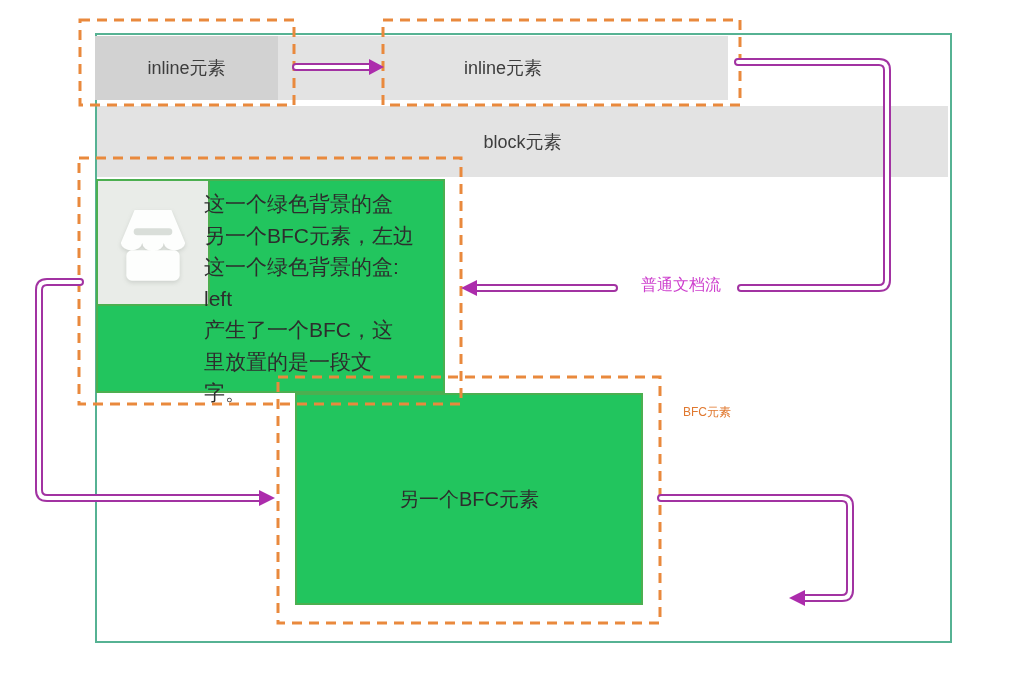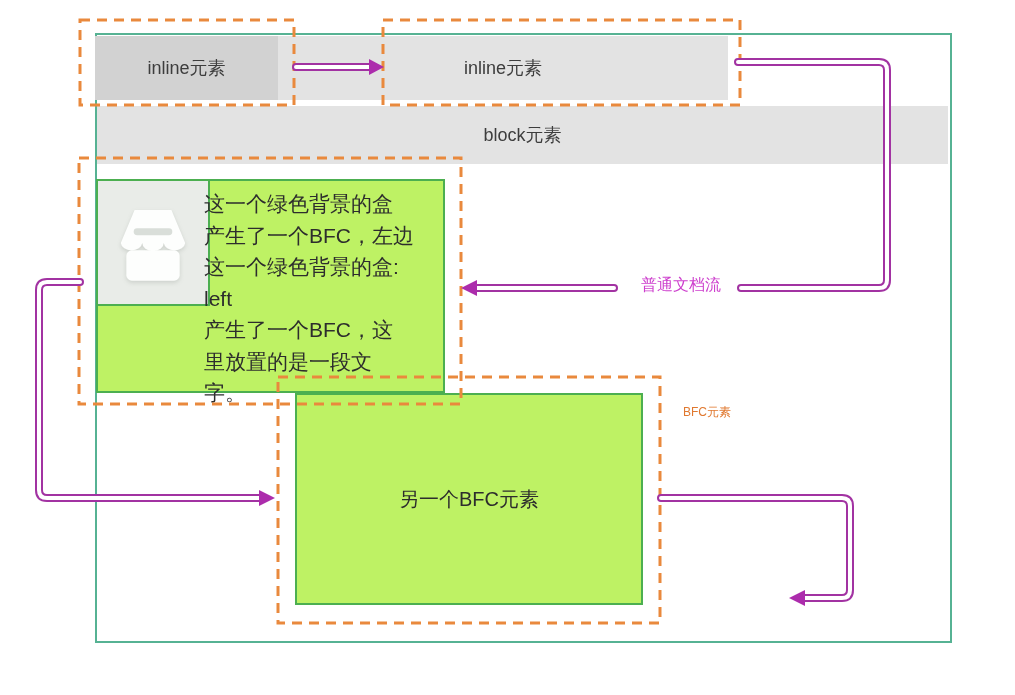--- a/index.html
+++ b/index.html
@@ -9,22 +9,22 @@
   }
   .abs{position:absolute;}
   .teal-container{
     left:95px;top:33px;width:853px;height:606px;
     border:2px solid #56b293;background:transparent;z-index:1;
   }
   .gray-box{display:flex;align-items:center;justify-content:center;
     color:#3d3d3d;font-size:18px;z-index:2;}
   .inline-box-1{left:95px;top:36px;width:183px;height:64px;background:#d2d2d2;}
   .inline-box-2{left:278px;top:36px;width:450px;height:64px;background:#e3e3e3;}
-  .block-box{left:97px;top:106px;width:851px;height:58px;background:#e3e3e3;}
-  .green-box{background:#bef264;border:2px solid #4caf50;z-index:3;}
+  .block-box{left:97px;top:106px;width:851px;height:71px;background:#e3e3e3;}
+  .green-box{background:#22c55e;border:2px solid #4caf50;z-index:3;}
   .green-box-1{left:96px;top:179px;width:345px;height:210px;}
   .green-box-2{left:295px;top:393px;width:344px;height:208px;
     display:flex;align-items:center;justify-content:center;
     font-size:20px;color:#2d2d2d;z-index:3;}
   .img-box{left:96px;top:179px;width:110px;height:123px;background:#e9ece8;
     border:2px solid #4caf50;z-index:4;display:flex;align-items:center;justify-content:center;}
   .img-box svg{filter:drop-shadow(0 2px 2px rgba(80,90,80,0.18));}
   .paragraph{left:204px;top:188px;width:220px;z-index:4;
     font-size:21px;line-height:31.5px;color:#2d2d2d;}
   .label-flow{left:604px;top:275px;width:154px;text-align:center;
@@ -52,21 +52,21 @@
   <div class="abs green-box green-box-1"></div>
   <div class="abs img-box">
     <svg width="92" height="102" viewBox="0 0 100 100">
       <path d="M30 14 L70 14 L85 50 A 11.7 9 0 0 1 61.7 50 A 11.7 9 0 0 1 38.3 50 A 11.7 9 0 0 1 15 50 Z" fill="#fdfefd"></path>
       <rect x="29" y="34" width="42" height="7.5" rx="3.75" fill="#d9ded9"></rect>
       <rect x="21" y="58" width="58" height="33" rx="6" fill="#fdfefd"></rect>
     </svg>
   </div>
   <div class="abs paragraph">
     <div>这一个绿色背景的盒</div>
-    <div>产生了一个BFC，左边</div>
+    <div>另一个BFC元素，左边</div>
     <div>这一个绿色背景的盒: left</div>
     <div>产生了一个BFC，这</div>
     <div>里放置的是一段文</div>
     <div>字。</div>
   </div>
 
   <div class="abs green-box-2 green-box">
     <span>另一个BFC元素</span>
   </div>
 

